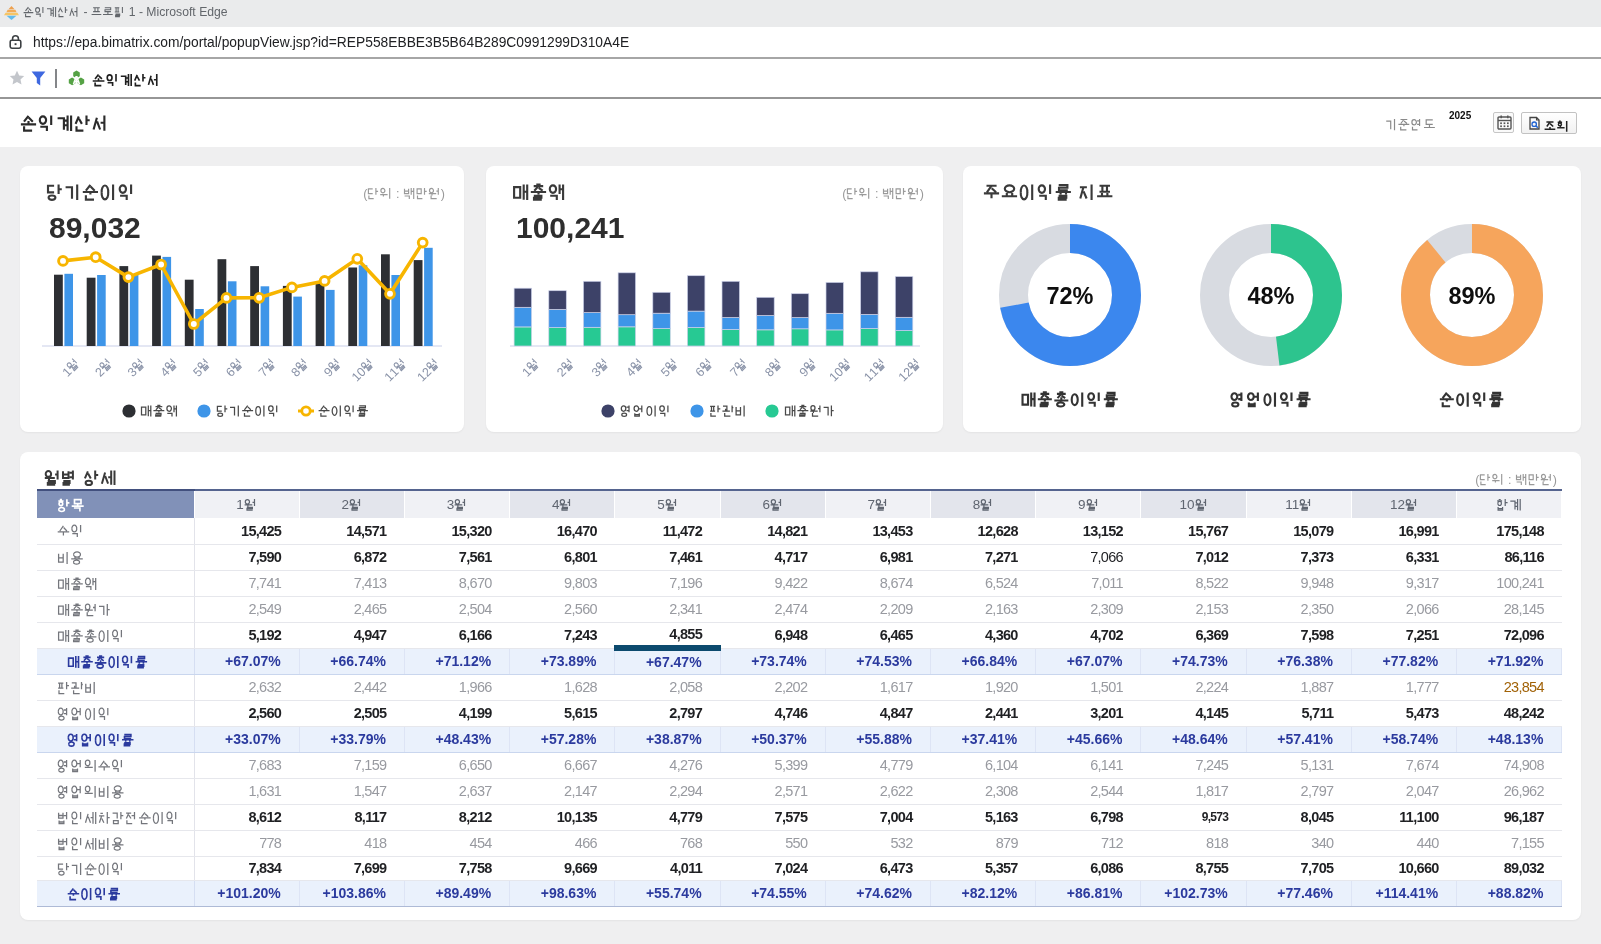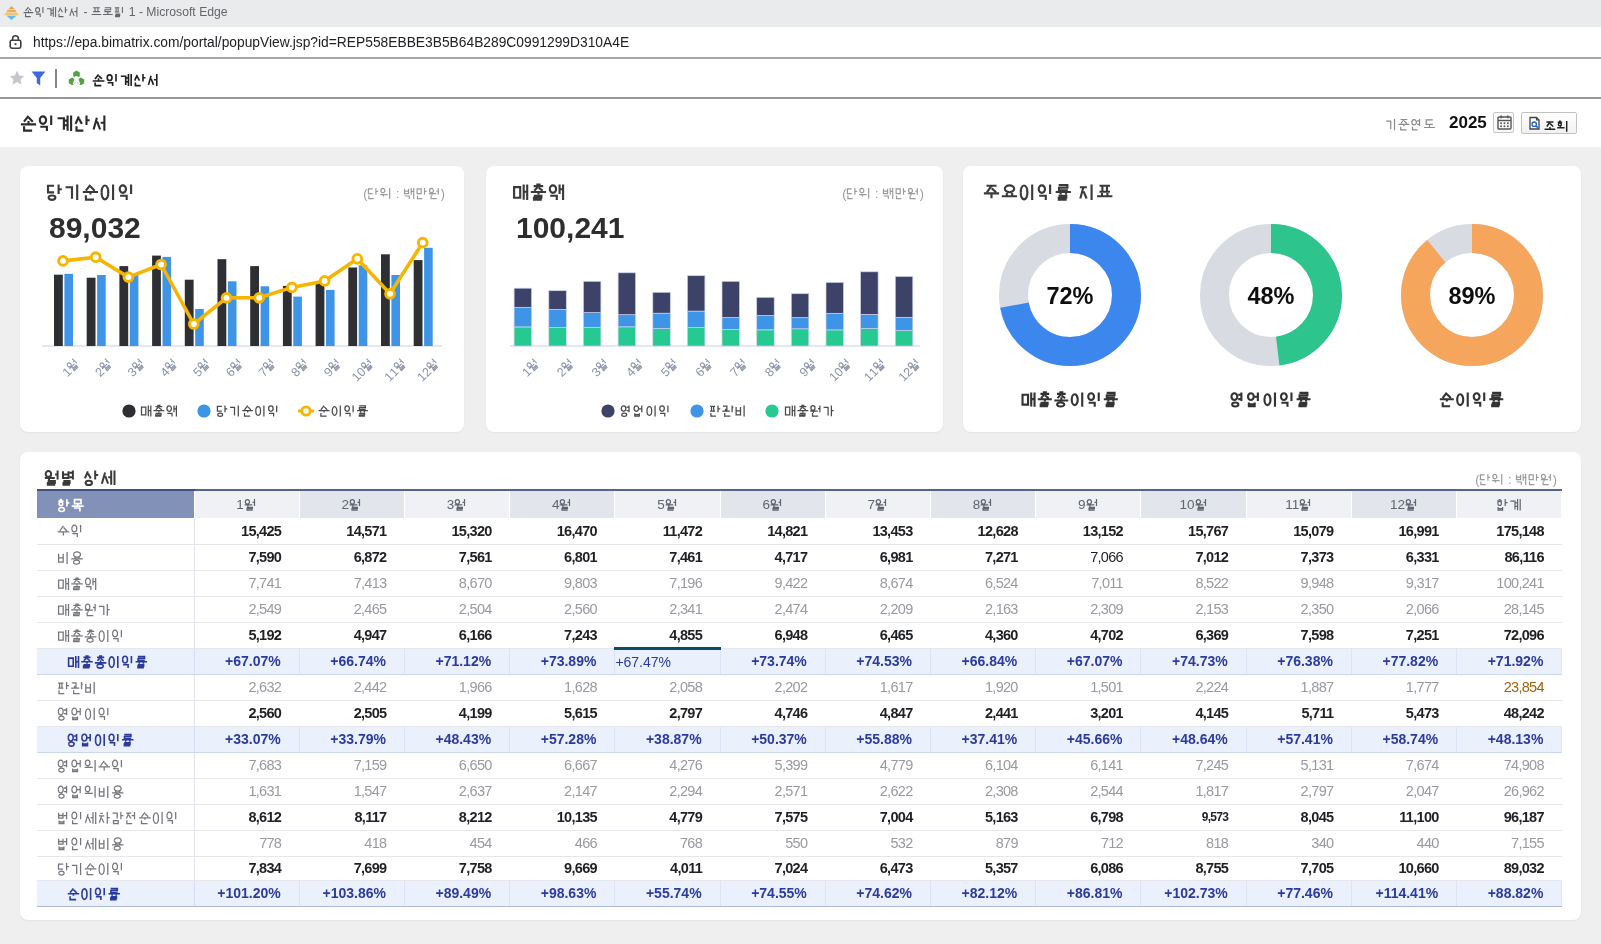--- a/index.html
+++ b/index.html
@@ -78,21 +78,21 @@
           <path d="M37.6 4.3 L43.9 4.3 L43.9 15.8 M47.6 1.5 L47.6 16.8 M51.1 1.5 L51.1 17.1 M44.4 6.6 L47.6 6.6 M44.4 11.3 L47.6 11.3" fill="none" stroke="rgb(43, 43, 43)" stroke-width="2.13"></path>
           <path d="M58.8 2.5 L55.6 9.9 M59.0 4.8 L61.9 9.9 M66.5 1.5 L66.5 11.0 M66.5 6.3 L69.7 6.3 M56.5 12.3 L56.5 16.6 L63.4 16.6" fill="none" stroke="rgb(43, 43, 43)" stroke-width="2.13"></path>
           <path d="M76.9 3.7 L73.6 15.5 M77.1 7.4 L80.1 15.5 M84.4 1.5 L84.4 16.8 M80.6 8.8 L84.4 8.8" fill="none" stroke="rgb(43, 43, 43)" stroke-width="2.13"></path>
         </svg></span></div>
     <div style="position: absolute; left: 1385px; top: 17px; height: 15px; line-height: 15px;"><span class="k" style="font-size:13.2px;color:#8a8a8a;font-weight:400"><svg width="51.2" height="13.2" viewBox="0 0 51.2 13.2" style="display:inline-block;vertical-align:-0.19em;overflow:visible">
           <path d="M1.2 3.1 L5.7 3.1 L5.7 11.3 M9.5 1.1 L9.5 12.2" fill="none" stroke="rgb(138, 138, 138)" stroke-width="1.19"></path>
           <path d="M15.5 1.5 L22.3 1.5 M18.9 1.5 L15.8 5.5 M19.0 3.0 L22.0 5.5 M13.4 6.4 L24.3 6.4 M18.9 6.4 L18.9 8.2 M15.7 8.8 L15.7 11.8 L21.4 11.8" fill="none" stroke="rgb(138, 138, 138)" stroke-width="1.19"></path>
           <path d="M26.9 4.3 a2.2 2.6 0 1 0 4.5 0 a2.2 2.6 0 1 0 -4.5 0 M34.6 1.1 L34.6 7.9 M32.1 2.9 L34.6 2.9 M32.1 6.3 L34.6 6.3 M27.5 8.8 L27.5 11.8 L32.5 11.8" fill="none" stroke="rgb(138, 138, 138)" stroke-width="1.19"></path>
           <path d="M47.8 1.9 L41.2 1.9 L41.2 6.3 L47.8 6.3 M39.0 9.5 L49.9 9.5 M44.5 7.0 L44.5 9.5" fill="none" stroke="rgb(138, 138, 138)" stroke-width="1.19"></path>
         </svg></span></div>
-    <div style="position: absolute; left: 1449px; top: 15px; height: 17px; line-height: 17px; font-size: 17px; font-weight: 700; color: rgb(17, 17, 17);">2025</div>
+    <div style="position: absolute; left: 1449px; top: 8px; height: 17px; line-height: 17px; font-size: 10px; font-weight: 700; color: rgb(17, 17, 17);">2025</div>
     <div style="position: absolute; left: 1493px; top: 13px; width: 21px; height: 21px; border: 1px solid rgb(198, 198, 198); border-radius: 2px; background: rgb(250, 250, 250);"><svg width="19" height="19" viewBox="0 0 19 19" style="margin:0px 0 0 1px">
         <rect x="3" y="4" width="13" height="12" rx="1" fill="none" stroke="#555" stroke-width="1.4"></rect>
         <line x1="3" y1="7.5" x2="16" y2="7.5" stroke="#555" stroke-width="1.4"></line>
         <line x1="6.2" y1="2.6" x2="6.2" y2="5.2" stroke="#555" stroke-width="1.5"></line>
         <line x1="12.8" y1="2.6" x2="12.8" y2="5.2" stroke="#555" stroke-width="1.5"></line>
         <g fill="#555">
           <rect x="5.2" y="9.4" width="1.7" height="1.7"></rect>
           <rect x="8.6" y="9.4" width="1.7" height="1.7"></rect>
           <rect x="12" y="9.4" width="1.7" height="1.7"></rect>
           <rect x="5.2" y="12.4" width="1.7" height="1.7"></rect>
@@ -603,21 +603,21 @@
                   <path d="M18.4 1.1 L21.7 1.1 M16.4 2.4 L23.6 2.4 M20.0 2.4 L16.9 5.8 M20.2 3.7 L23.1 5.8 M14.2 6.8 L25.8 6.8 M20.0 6.8 L20.0 8.7 M16.5 9.7 L22.3 9.7 L22.3 11.1 L16.6 11.1 L16.6 12.6 L22.6 12.6" fill="none" stroke="rgb(43, 58, 158)" stroke-width="1.61"></path>
                   <path d="M32.0 1.1 L35.2 1.1 M30.0 2.4 L37.2 2.4 M33.6 2.4 L30.5 5.8 M33.8 3.7 L36.7 5.8 M27.8 7.9 L39.4 7.9 M33.6 5.2 L33.6 7.9 M30.2 11.1 a3.0 1.7 0 1 0 5.9 0 a3.0 1.7 0 1 0 -5.9 0" fill="none" stroke="rgb(43, 58, 158)" stroke-width="1.61"></path>
                   <path d="M42.2 7.1 a2.5 4.4 0 1 0 4.9 0 a2.5 4.4 0 1 0 -4.9 0 M50.8 1.1 L50.8 12.9" fill="none" stroke="rgb(43, 58, 158)" stroke-width="1.61"></path>
                   <path d="M55.7 4.6 a2.4 2.8 0 1 0 4.7 0 a2.4 2.8 0 1 0 -4.7 0 M64.4 1.1 L64.4 8.3 M56.1 9.7 L61.1 9.7 L61.1 12.9" fill="none" stroke="rgb(43, 58, 158)" stroke-width="1.61"></path>
                   <path d="M70.9 1.6 L77.5 1.6 L77.5 3.5 L71.1 3.5 L71.1 5.5 L77.8 5.5 M68.6 6.8 L80.1 6.8 M72.3 6.8 L72.3 8.7 M76.4 6.8 L76.4 8.7 M70.8 9.7 L76.6 9.7 L76.6 11.1 L71.0 11.1 L71.0 12.6 L76.9 12.6" fill="none" stroke="rgb(43, 58, 158)" stroke-width="1.61"></path>
                 </svg></span></td>
             <td style="text-align:right;padding-right:18px;font-size:14.5px;letter-spacing:-0.7px;border-bottom:1px solid #c9d6ee;color:#2b3a9e;font-weight:700;border-right:1px solid #dde4f5;font-size:14px;letter-spacing:0px;border-top:1px solid #c9d6ee;">+67.07%</td>
             <td style="text-align:right;padding-right:18px;font-size:14.5px;letter-spacing:-0.7px;border-bottom:1px solid #c9d6ee;color:#2b3a9e;font-weight:700;border-right:1px solid #dde4f5;font-size:14px;letter-spacing:0px;border-top:1px solid #c9d6ee;">+66.74%</td>
             <td style="text-align:right;padding-right:18px;font-size:14.5px;letter-spacing:-0.7px;border-bottom:1px solid #c9d6ee;color:#2b3a9e;font-weight:700;border-right:1px solid #dde4f5;font-size:14px;letter-spacing:0px;border-top:1px solid #c9d6ee;">+71.12%</td>
             <td style="text-align:right;padding-right:18px;font-size:14.5px;letter-spacing:-0.7px;border-bottom:1px solid #c9d6ee;color:#2b3a9e;font-weight:700;border-right:1px solid #dde4f5;font-size:14px;letter-spacing:0px;border-top:1px solid #c9d6ee;">+73.89%</td>
-            <td style="padding-right:18px;font-size:14.5px;letter-spacing:-0.7px;border-bottom:1px solid #c9d6ee;color:#2b3a9e;font-weight:400;border-right:1px solid #dde4f5;font-size:14px;letter-spacing:0px;border-top:3px solid #0c4a6e;">+67.47%</td>
+            <td style="text-align:right;padding-right:18px;font-size:14.5px;letter-spacing:-0.7px;border-bottom:1px solid #c9d6ee;color:#2b3a9e;font-weight:700;border-right:1px solid #dde4f5;font-size:14px;letter-spacing:0px;border-top:6px solid #0c4a6e;">+67.47%</td>
             <td style="text-align:right;padding-right:18px;font-size:14.5px;letter-spacing:-0.7px;border-bottom:1px solid #c9d6ee;color:#2b3a9e;font-weight:700;border-right:1px solid #dde4f5;font-size:14px;letter-spacing:0px;border-top:1px solid #c9d6ee;">+73.74%</td>
             <td style="text-align:right;padding-right:18px;font-size:14.5px;letter-spacing:-0.7px;border-bottom:1px solid #c9d6ee;color:#2b3a9e;font-weight:700;border-right:1px solid #dde4f5;font-size:14px;letter-spacing:0px;border-top:1px solid #c9d6ee;">+74.53%</td>
             <td style="text-align:right;padding-right:18px;font-size:14.5px;letter-spacing:-0.7px;border-bottom:1px solid #c9d6ee;color:#2b3a9e;font-weight:700;border-right:1px solid #dde4f5;font-size:14px;letter-spacing:0px;border-top:1px solid #c9d6ee;">+66.84%</td>
             <td style="text-align:right;padding-right:18px;font-size:14.5px;letter-spacing:-0.7px;border-bottom:1px solid #c9d6ee;color:#2b3a9e;font-weight:700;border-right:1px solid #dde4f5;font-size:14px;letter-spacing:0px;border-top:1px solid #c9d6ee;">+67.07%</td>
             <td style="text-align:right;padding-right:18px;font-size:14.5px;letter-spacing:-0.7px;border-bottom:1px solid #c9d6ee;color:#2b3a9e;font-weight:700;border-right:1px solid #dde4f5;font-size:14px;letter-spacing:0px;border-top:1px solid #c9d6ee;">+74.73%</td>
             <td style="text-align:right;padding-right:18px;font-size:14.5px;letter-spacing:-0.7px;border-bottom:1px solid #c9d6ee;color:#2b3a9e;font-weight:700;border-right:1px solid #dde4f5;font-size:14px;letter-spacing:0px;border-top:1px solid #c9d6ee;">+76.38%</td>
             <td style="text-align:right;padding-right:18px;font-size:14.5px;letter-spacing:-0.7px;border-bottom:1px solid #c9d6ee;color:#2b3a9e;font-weight:700;border-right:1px solid #dde4f5;font-size:14px;letter-spacing:0px;border-top:1px solid #c9d6ee;">+77.82%</td>
             <td style="text-align:right;padding-right:18px;font-size:14.5px;letter-spacing:-0.7px;border-bottom:1px solid #c9d6ee;color:#2b3a9e;font-weight:700;border-right:1px solid #dde4f5;font-size:14px;letter-spacing:0px;border-top:1px solid #c9d6ee;">+71.92%</td>
           </tr>
           <tr style="height:26px;">

